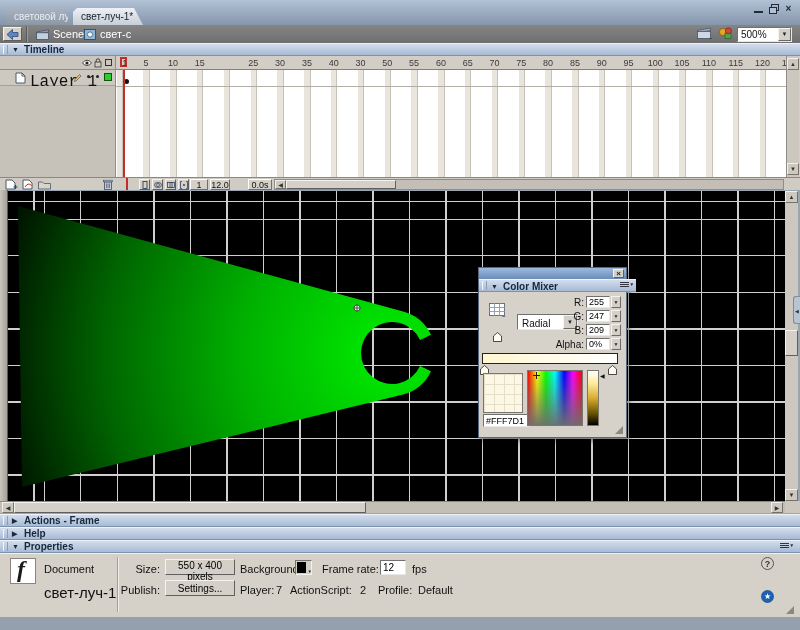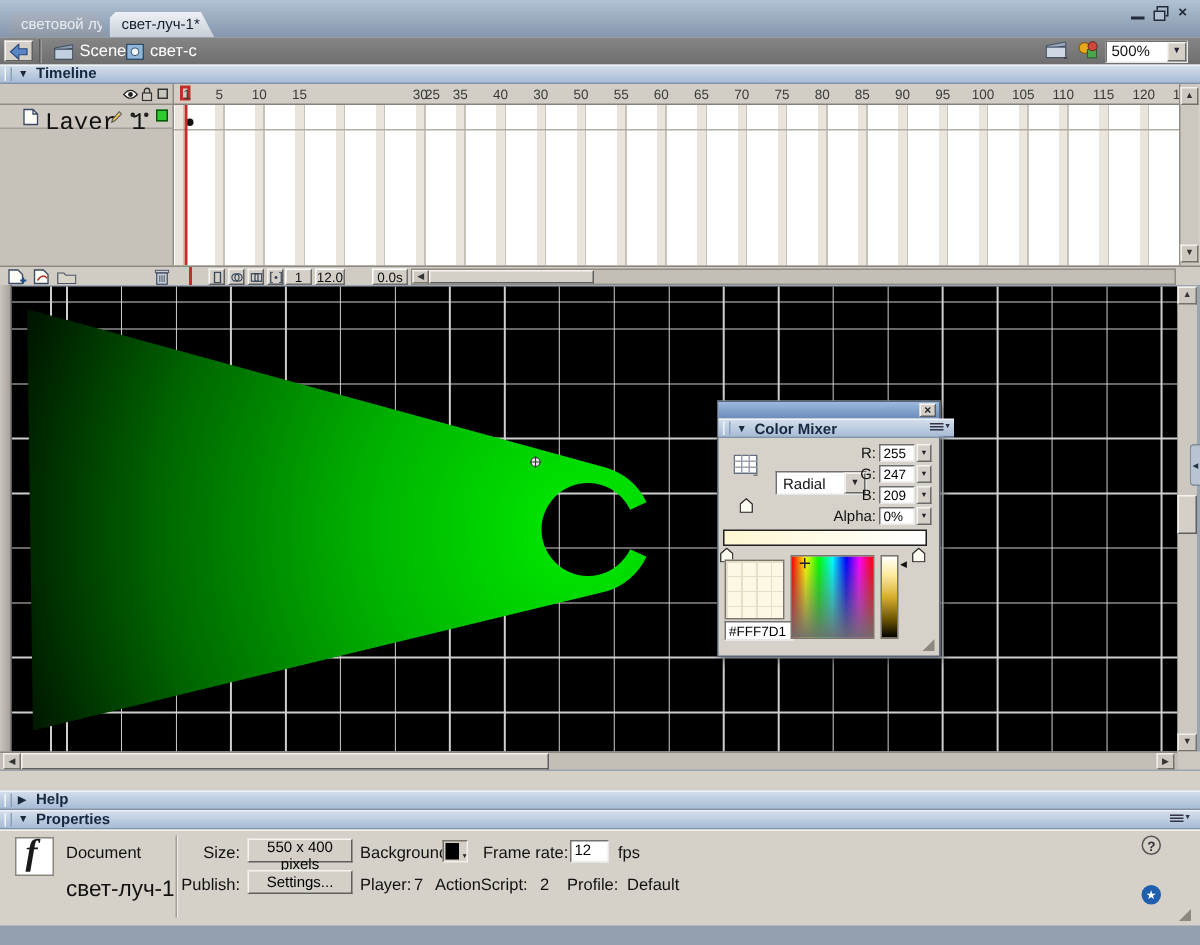--- a/index.html
+++ b/index.html
@@ -162,21 +162,21 @@
     </div>
     <div class="abs" style="left:0;top:30px;width:116px;height:91px;background:#c6c2ba;border-right:1px solid #918d85;box-sizing:border-box;"></div>
 
     <div class="abs" style="left:116px;top:0;width:670px;height:14px;background:#d2cec6;border-bottom:1px solid #85817a;box-sizing:border-box;overflow:hidden;">
       <span class="abs" style="left:4px;top:1px;width:7px;height:10px;border:2px solid #c03028;box-sizing:border-box;"></span>
     <span class="ruler-num" style="left: 8.68px;">1</span>
         <span class="ruler-num" style="left: 30.12px;">5</span>
         <span class="ruler-num" style="left: 56.92px;">10</span>
         <span class="ruler-num" style="left: 83.72px;">15</span>
         <span class="ruler-num" style="left: 110.52px; margin-top: 43px;">20</span>
-        <span class="ruler-num" style="left: 137.32px; margin-left: 35px;">25</span>
+        <span class="ruler-num" style="left: 137.32px;">25</span>
         <span class="ruler-num" style="left: 164.12px;">30</span>
         <span class="ruler-num" style="left: 190.92px;">35</span>
         <span class="ruler-num" style="left: 217.72px;">40</span>
         <span class="ruler-num" style="left: 244.52px;">30</span>
         <span class="ruler-num" style="left: 271.32px;">50</span>
         <span class="ruler-num" style="left: 298.12px;">55</span>
         <span class="ruler-num" style="left: 324.92px;">60</span>
         <span class="ruler-num" style="left: 351.72px;">65</span>
         <span class="ruler-num" style="left: 378.52px;">70</span>
         <span class="ruler-num" style="left: 405.32px;">75</span>
@@ -377,20 +377,25 @@
       <svg class="abs" style="left:5px;top:1px;" width="7" height="7" viewBox="0 0 7 7">
         <path d="M3.5 0v7M0 3.5h7" stroke="#222" stroke-width="1"></path>
       </svg>
     </div>
     <div class="abs" style="left:108px;top:102px;width:12px;height:56px;border:1px solid #7a766e;box-sizing:border-box;
          background:linear-gradient(to bottom,#ffffff 0%,#ffeca0 22%,#d8ae30 50%,#6b5400 78%,#000000 100%);"></div>
     <span class="abs" style="left:121px;top:104px;font-size:6px;color:#111;">◀</span>
     <div class="resize-corner abs" style="left:136px;top:158px;"></div>
   </div>
 
+  <div class="phdr" style="top:514px;">
+    <span class="grip"></span>
+    <span class="tri">▶</span>
+    <span class="phlbl">Actions - Frame</span>
+  </div>
   <div class="phdr" style="top:527px;">
     <span class="grip"></span>
     <span class="tri">▶</span>
     <span class="phlbl">Help</span>
   </div>
   <div class="phdr" style="top:540px;">
     <span class="grip"></span>
     <span class="tri">▼</span>
     <span class="phlbl">Properties</span>
     <span class="opticon" style="right:8px;">

